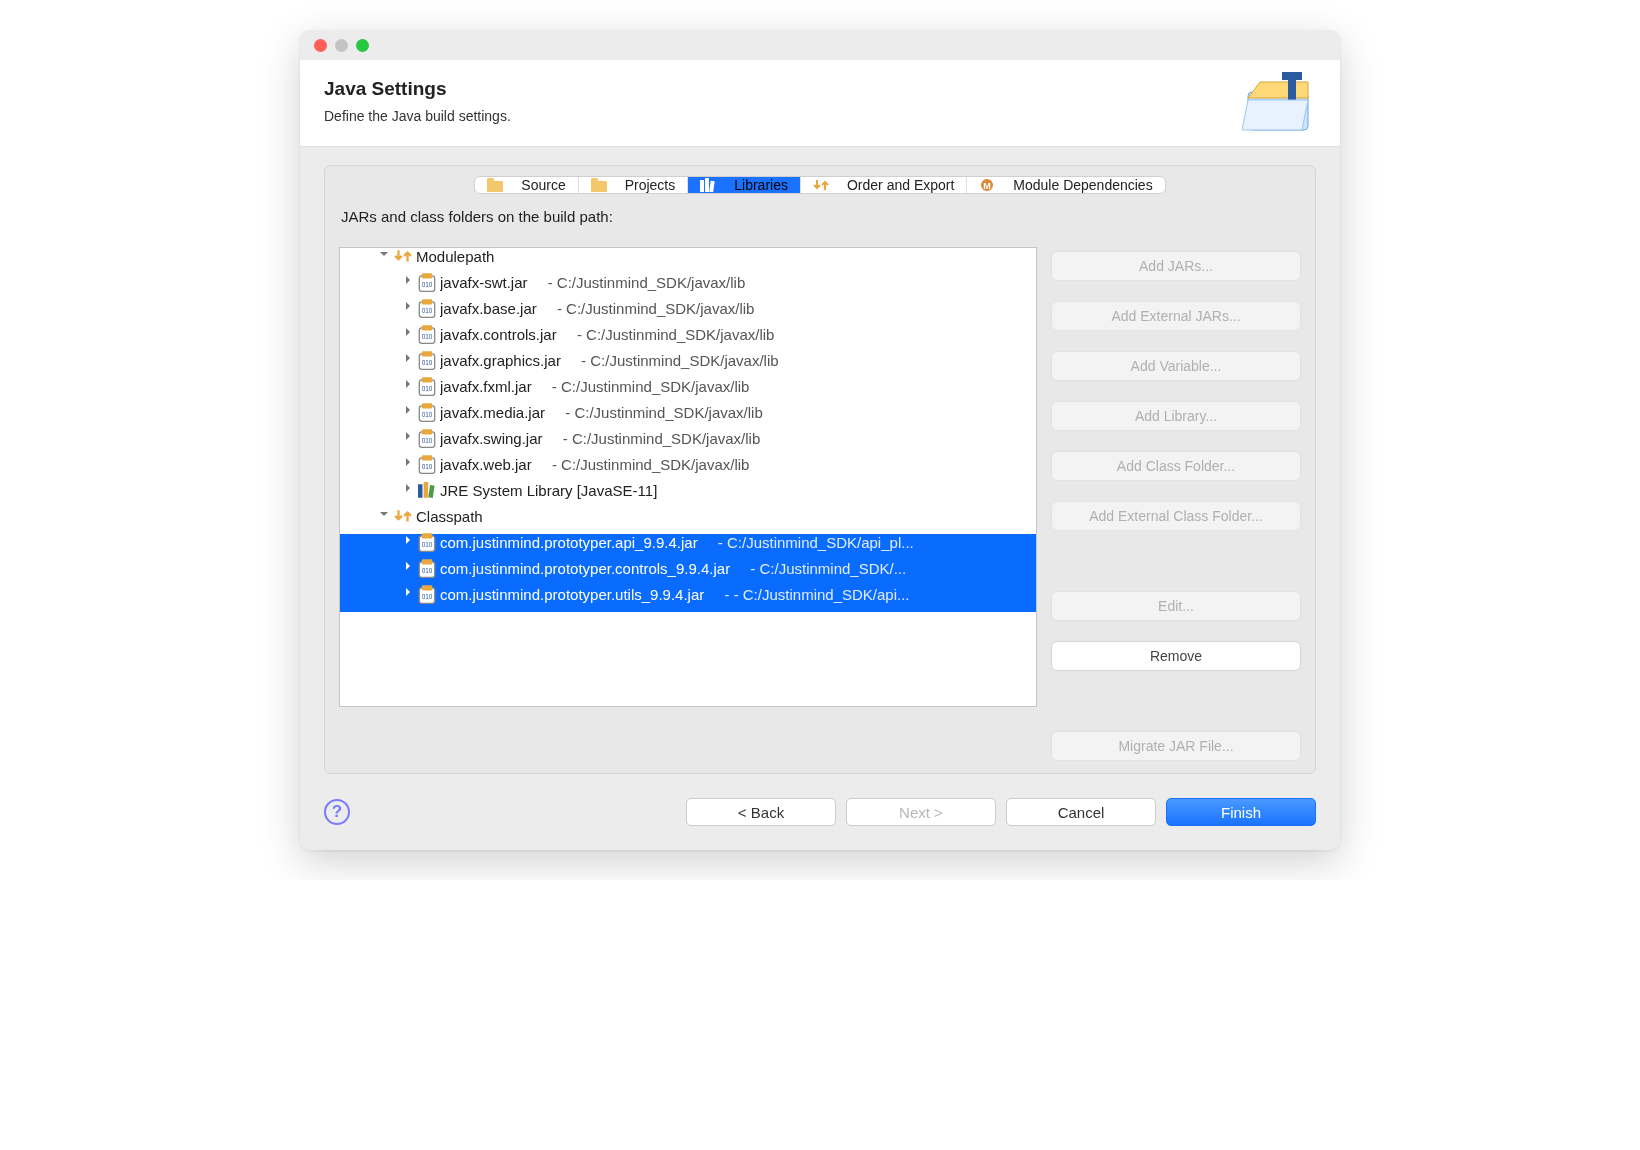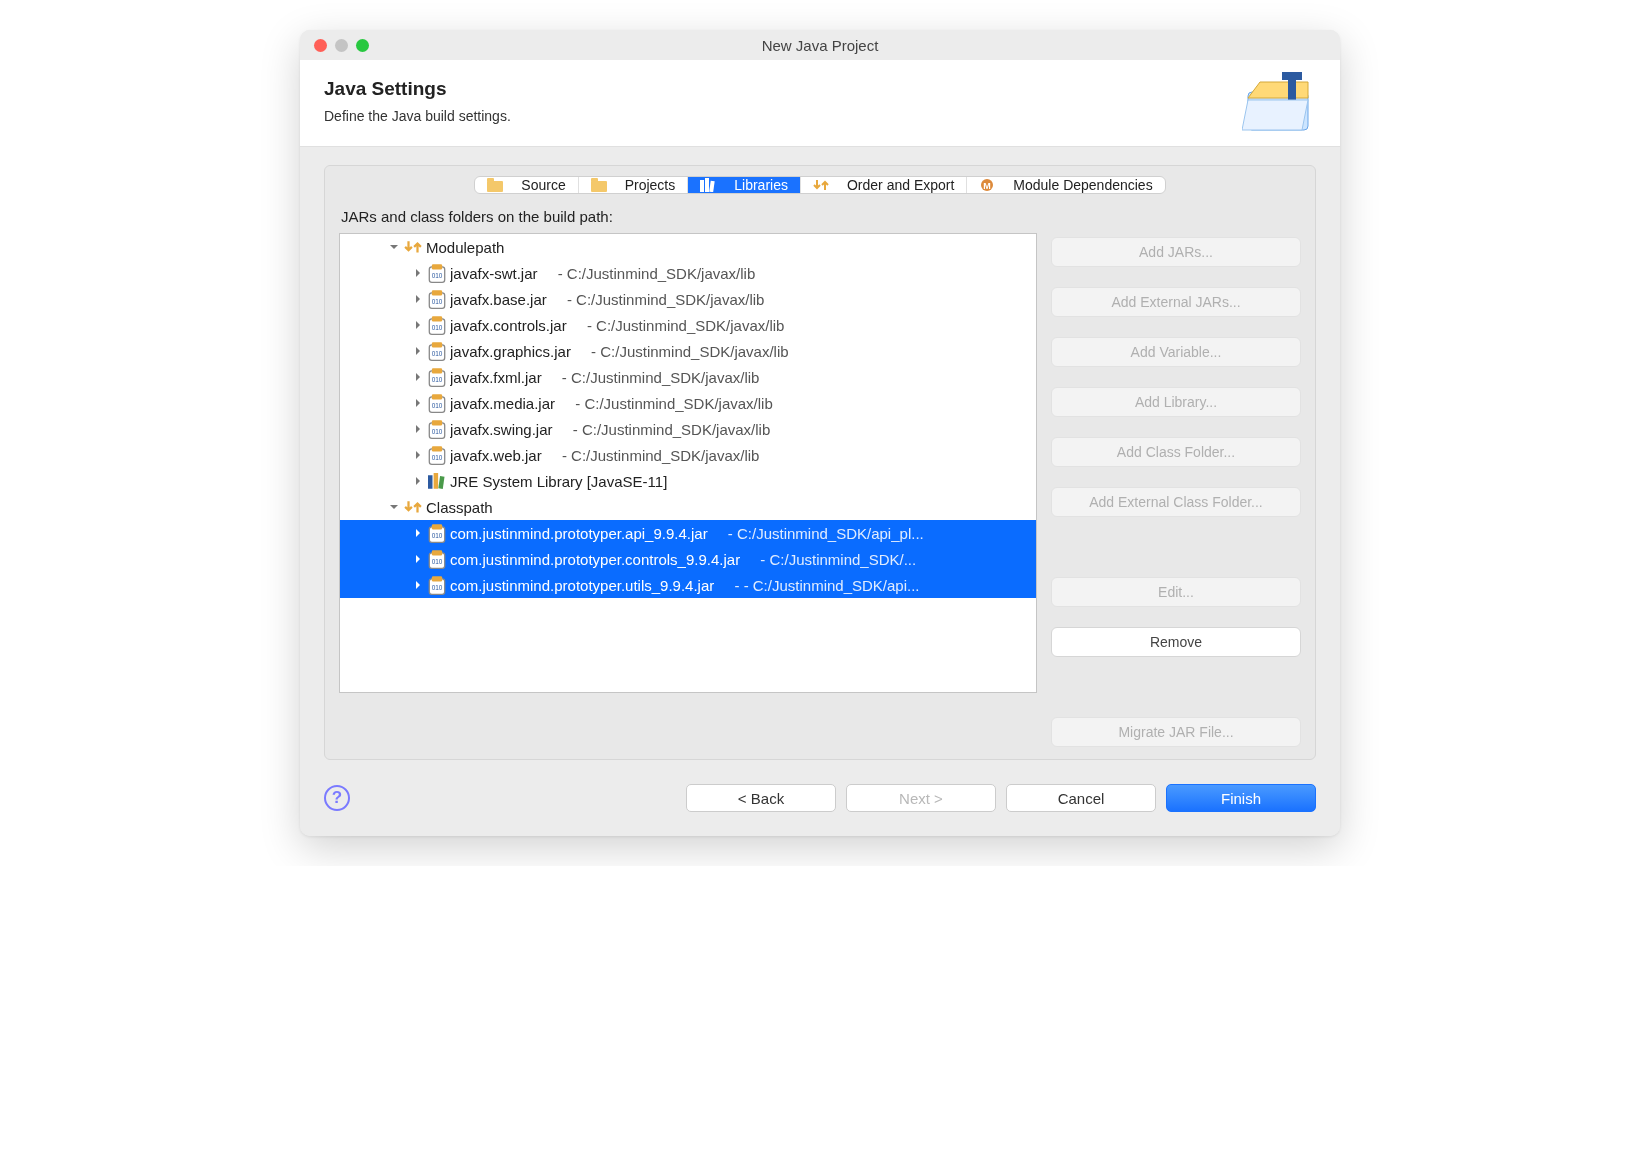--- a/index.html
+++ b/index.html
@@ -83,45 +83,45 @@
     display: flex;
     align-items: center;
     gap: 18px;
     border-right: 1px solid #e0e0e0;
     cursor: default;
     white-space: nowrap;
   }
   .tab:last-child { border-right: none; }
   .tab.active {
     background: #1a72ff;
-    color: #ffffff;
+    color: #000000;
   }
   .tab-icon { width: 16px; height: 14px; display:inline-block; }
   .subheader {
     font-size: 15px;
-    padding: 14px 16px 8px 16px;
+    padding: 14px 16px 22px 16px;
   }
   .tree-and-buttons {
     display: flex;
     gap: 14px;
     padding: 0 14px;
   }
   .tree {
     flex: 1;
     background: #fff;
     border: 1px solid #c5c5c5;
     height: 460px;
     overflow: hidden;
     font-size: 15px;
   }
   .tree-row {
     display: flex;
-    align-items: center;
+    align-items: flex-start;
     height: 26px;
-    padding-left: 24px;
+    padding-left: 14px;
     white-space: nowrap;
   }
   .tree-row.selected {
     background: #0a6cff;
     color: #fff;
   }
   .indent1 { width: 24px; }
   .indent2 { width: 48px; }
   .disclosure {
     width: 12px; height: 12px; margin-right: 4px;
@@ -184,21 +184,20 @@
 <body>
 
 <div class="window">
 
   <div class="titlebar">
     <div class="traffic-lights">
       <div class="tl tl-close"></div>
       <div class="tl tl-min"></div>
       <div class="tl tl-max"></div>
     </div>
-    <div class="title">New Java Project</div>
   </div>
 
   <div class="header-panel">
     <div class="header-text">
       <h2>Java Settings</h2>
       <p>Define the Java build settings.</p>
     </div>
     <div class="header-icon">
       <svg viewBox="0 0 78 70">
         <rect x="6" y="22" width="60" height="38" rx="4" fill="#cce5ff" stroke="#6aa5e8"></rect>

